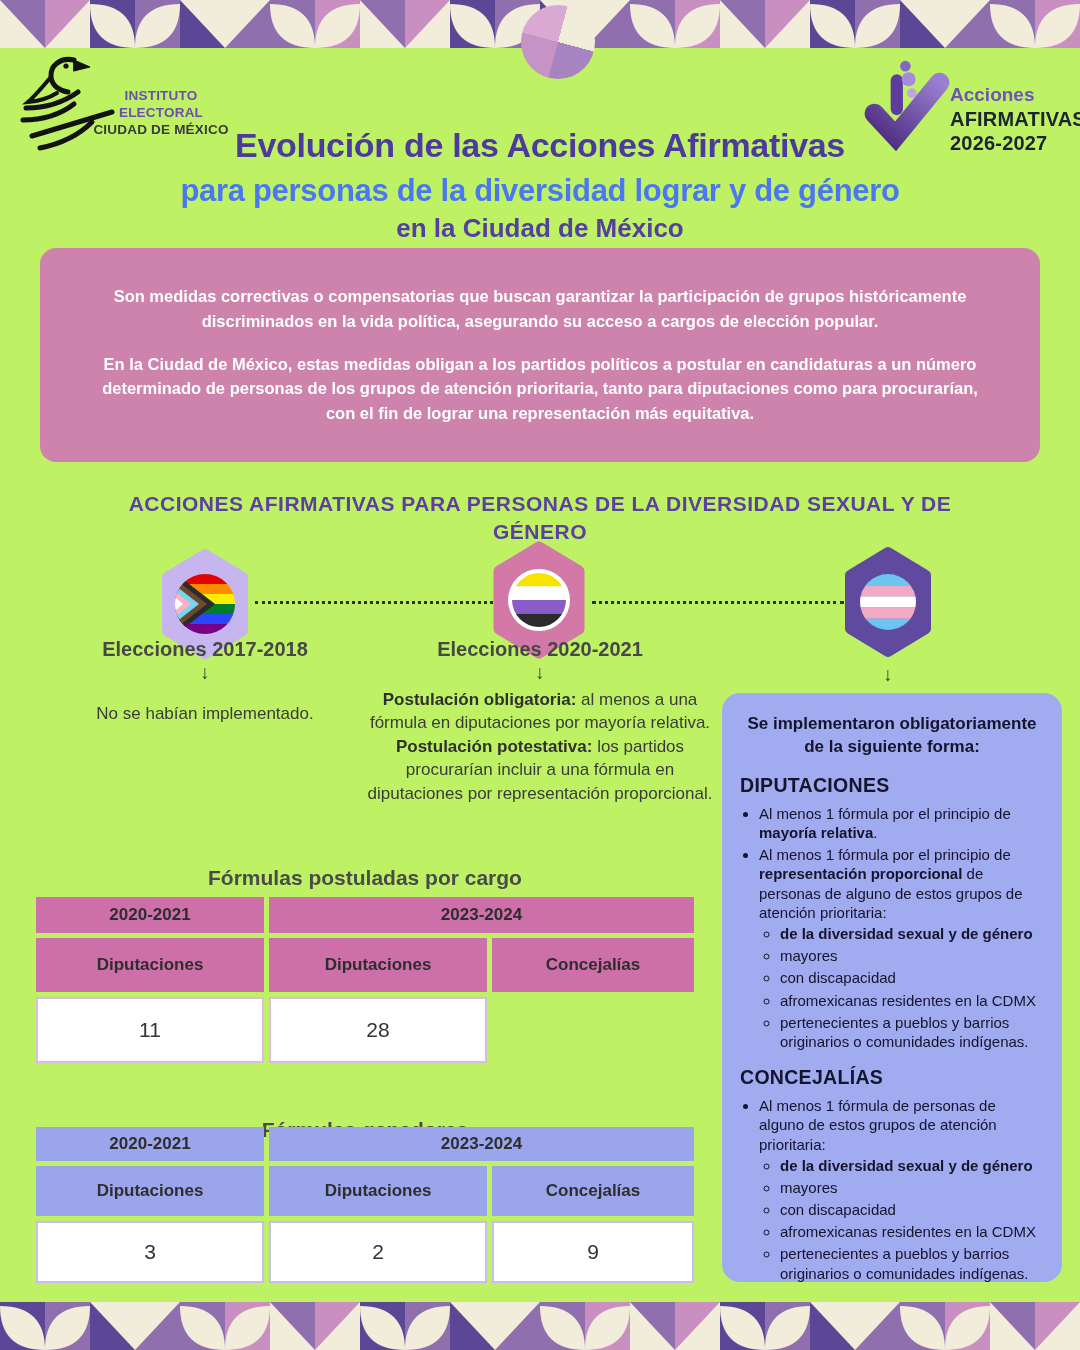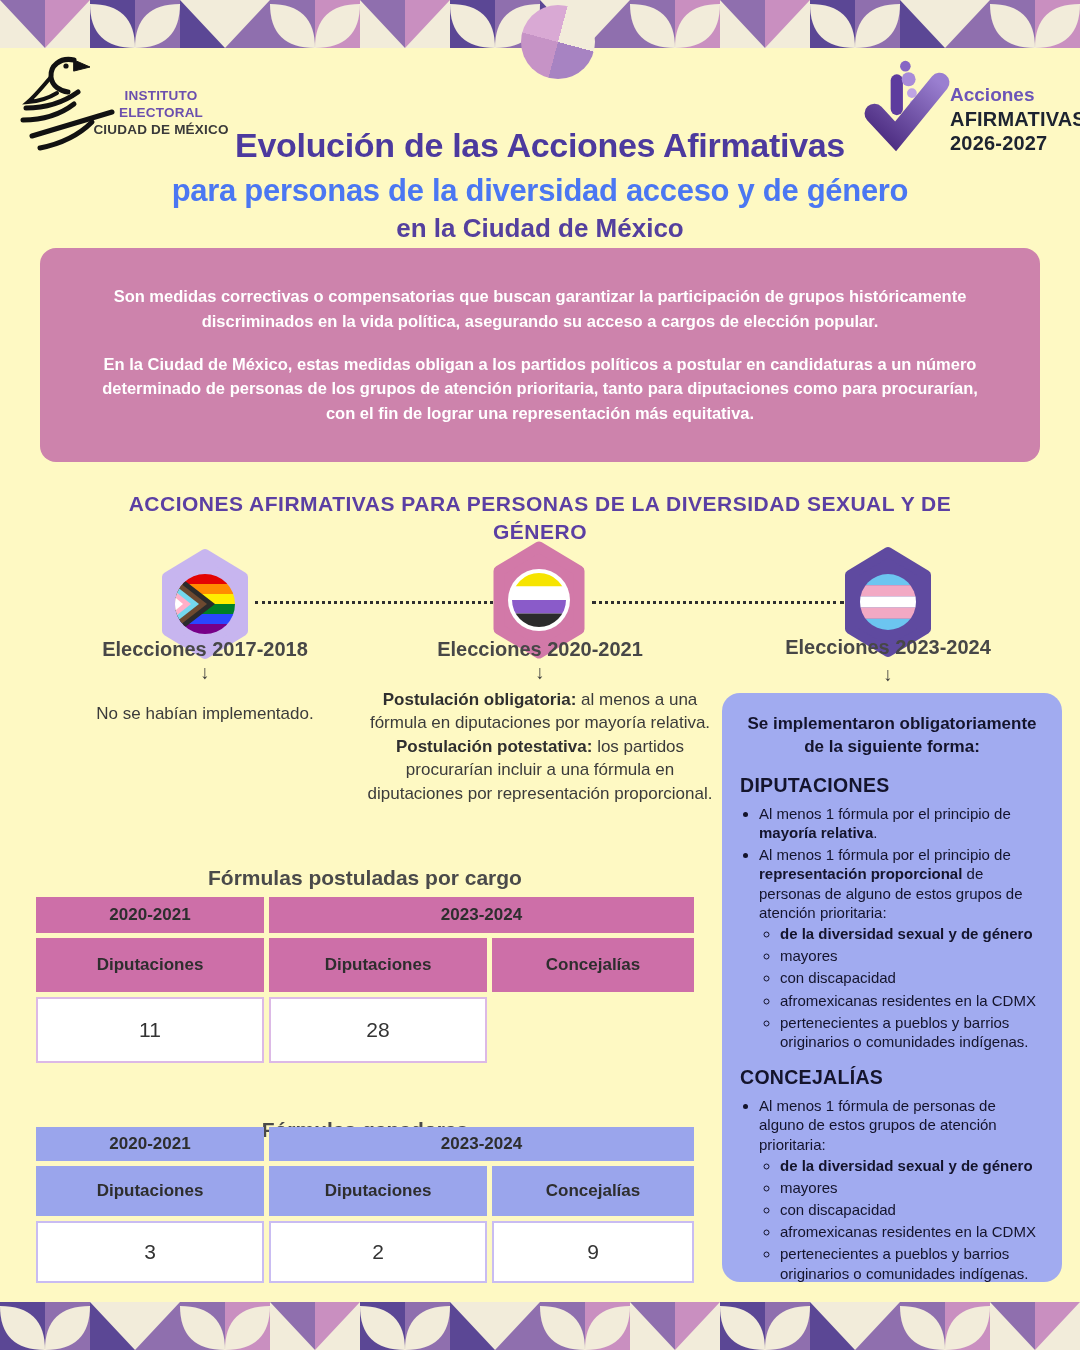--- a/index.html
+++ b/index.html
@@ -1,16 +1,16 @@
 <!DOCTYPE html>
 <html><head>
 <meta charset="utf-8">
 <style>
   html,body{margin:0;padding:0;background:#ffffff;}
-  .page{position:relative;width:1080px;height:1350px;overflow:hidden;background:#fef9c3;
+  .page{position:relative;width:1080px;height:1350px;overflow:hidden;background:#bef264;
         font-family:"Liberation Sans",sans-serif;color:#3d3d3d;}
 
   
   .strip{position:absolute;left:0;width:1080px;height:48px;}
   .strip-top{top:0;}
   .strip-bottom{top:1302px;}
   .pie-decor{position:absolute;left:521px;top:5px;width:74px;height:74px;border-radius:50%;
     background:conic-gradient(from 15deg,#f2ecda 0 25%,#a783c2 25% 50%,#c693c6 50% 75%,#d9a9d4 75% 100%);}
 
   
@@ -161,21 +161,21 @@
     </svg>
     <div class="aa-text">
       <div class="l1">Acciones</div>
       <div class="l2">AFIRMATIVAS</div>
       <div class="l3">2026-2027</div>
     </div>
   </div>
 
   <div class="title-block">
     <div class="title-l1">Evolución de las Acciones Afirmativas</div>
-    <div class="title-l2">para personas de la diversidad acceso y de género</div>
+    <div class="title-l2">para personas de la diversidad lograr y de género</div>
     <div class="title-l3">en la Ciudad de México</div>
   </div>
 
   <div class="intro-box">
     <p><span>Son medidas correctivas o compensatorias que buscan garantizar la participación de grupos históricamente discriminados en la vida política, asegurando su acceso a </span><b>cargos de elección popular.</b></p>
     <p><span>En la Ciudad de México, estas medidas obligan a los partidos políticos a postular en </span><b>candidaturas</b><span> a un número determinado de personas de los grupos de atención prioritaria, tanto para </span><b>diputaciones</b><span> como para </span><b>procurarían,</b><span> con el fin de lograr una representación más equitativa.</span></p>
   </div>
 
   <div class="section-heading">ACCIONES AFIRMATIVAS PARA PERSONAS DE LA DIVERSIDAD SEXUAL Y DE GÉNERO</div>
 
@@ -231,21 +231,20 @@
       <rect x="20" y="28" width="56" height="11.2" fill="#6cc5f0"></rect>
       <rect x="20" y="39.2" width="56" height="11.2" fill="#f2a9c4"></rect>
       <rect x="20" y="50.4" width="56" height="11.2" fill="#ffffff"></rect>
       <rect x="20" y="61.6" width="56" height="11.2" fill="#f2a9c4"></rect>
       <rect x="20" y="72.8" width="56" height="11.2" fill="#6cc5f0"></rect>
     </g>
   </svg>
 
   <div class="tl-label lab1">Elecciones 2017-2018</div>
   <div class="tl-label lab2">Elecciones 2020-2021</div>
-  <div class="tl-label lab3">Elecciones 2023-2024</div>
   <div class="tl-arrow arr1">↓</div>
   <div class="tl-arrow arr2">↓</div>
   <div class="tl-arrow arr3">↓</div>
 
   <div class="tl-body body2">
     <div><b>Postulación obligatoria:</b><span> al menos a una fórmula en diputaciones por mayoría relativa.</span></div>
     <div><b>Postulación potestativa:</b><span> los partidos procurarían incluir a una fórmula en diputaciones por representación proporcional.</span></div>
   </div>
   <div class="tl-body body1">No se habían implementado.</div>
 

